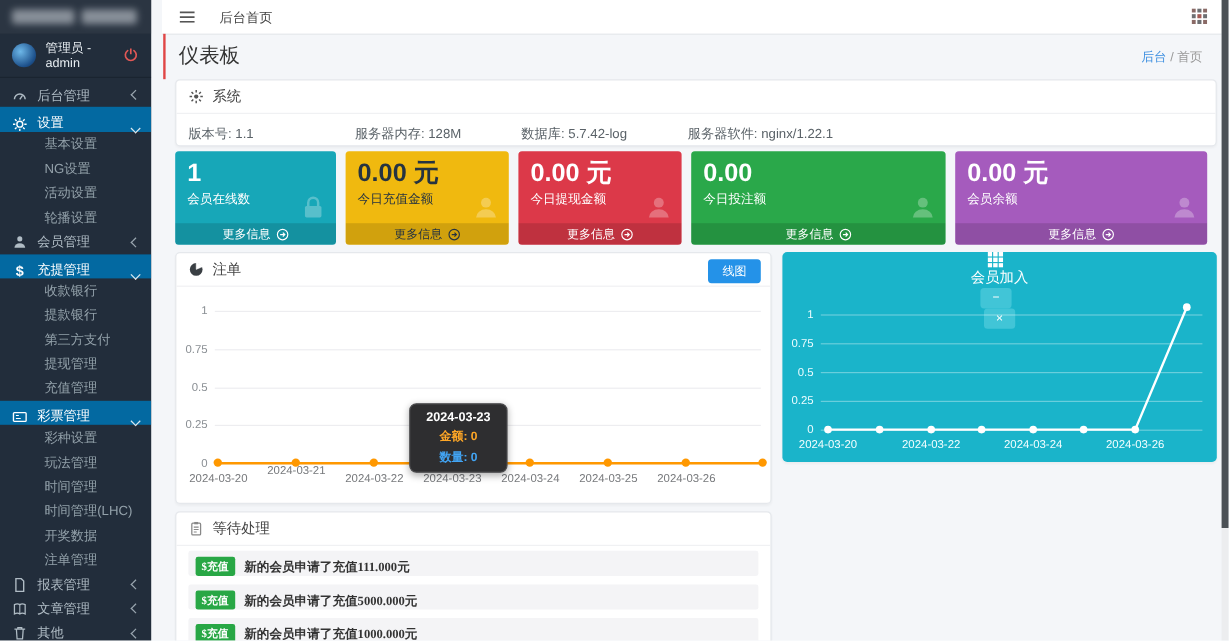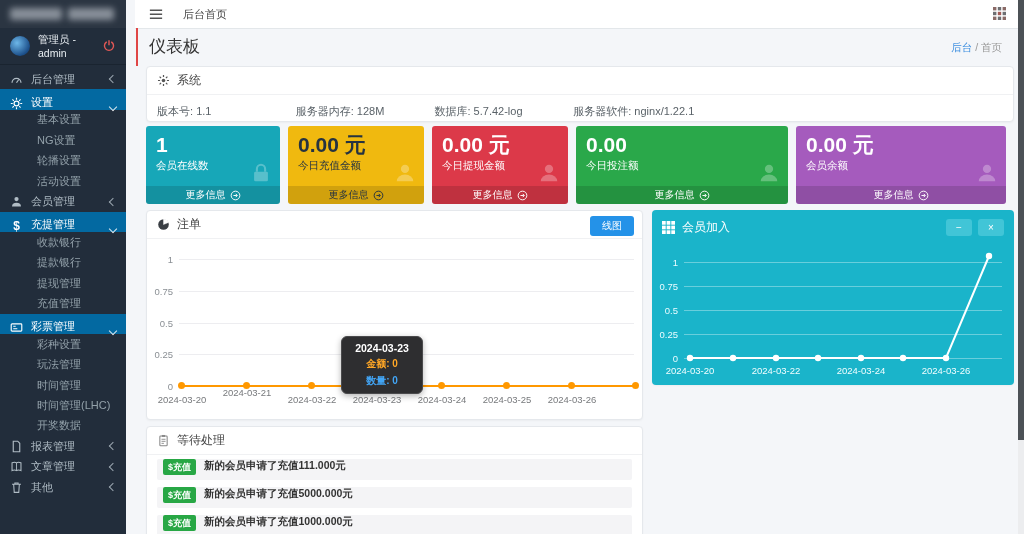--- a/index.html
+++ b/index.html
@@ -59,29 +59,29 @@
   .bline{position:absolute;height:2px;background:#ff9800;border-radius:1px;}
   .bdot{position:absolute;width:7px;height:7px;border-radius:50%;background:#ff9800;}
   .bdot.big{width:12px;height:12px;}
   .btn-line{position:absolute;right:8px;top:5px;background:#2492e8;color:#fff;font-size:10px;padding:3px 12px;border-radius:3px;cursor:pointer;}
   .tooltip{position:absolute;left:194px;top:125px;width:72px;background:#2e2e30;border:1px solid #4a4a4c;border-radius:6px;
        padding:5px 4px;text-align:center;box-shadow:0 2px 6px rgba(0,0,0,.3);}
   .tt-title{color:#fff;font-size:10.5px;font-weight:bold;}
   .tt-row{font-size:10px;font-weight:bold;margin-top:3px;}
   
   .member{background:#1ab4ca;border:none;color:#fff;}
-  .member .panel-head{border-bottom:none;color:#fff;height:34px;}
+  .member .panel-head{border-bottom:none;color:#fff;height:34px;flex-direction:column;}
   .member .pic{color:#fff;}
   .tealbtn{width:26px;height:17px;background:#41c5d7;border-radius:3px;color:#fff;font-size:10px;line-height:17px;text-align:center;cursor:pointer;}
   .member .ylab{color:#eafcff;}
   .member .grid{background:rgba(255,255,255,.35);}
   .member .xlab{color:#f2feff;}
   
   .pitem{position:absolute;left:10px;right:10px;height:21px;background:#f4f4f6;border-radius:2px;
-        display:flex;align-items:flex-start;padding:0 6px;font-size:10.5px;font-weight:bold;color:#333;}
+        display:flex;align-items:flex-end;padding:0 6px;font-size:10.5px;font-weight:bold;color:#333;font-family:Liberation Serif, serif;}
   .badge{background:#28a745;color:#fff;font-size:9px;font-weight:bold;padding:1.5px 5px;border-radius:2px;margin-right:8px;white-space:nowrap;}
   
   .sbar{position:absolute;right:0;top:0;width:6px;height:534px;background:#ecedef;}
   .sthumb{position:absolute;left:0;top:0;width:6px;height:440px;background:#4c5156;}
   svg{display:block;}
 </style>
 </head>
 <body>
 
 <div class="app">
@@ -118,56 +118,58 @@
             <svg viewBox="0 0 16 16">
               <circle cx="8" cy="8" r="3" fill="none" stroke="currentColor" stroke-width="1.5"></circle>
               <path d="M8 1v2.4M8 12.6V15M1 8h2.4M12.6 8H15M3 3l1.7 1.7M11.3 11.3L13 13M13 3l-1.7 1.7M4.7 11.3L3 13" stroke="currentColor" stroke-width="1.4"></path>
             </svg>
           </span>
         <span class="lbl">设置</span>
           <span class="chev down"></span>
       </div>
       <div class="si">基本设置</div>
       <div class="si">NG设置</div>
+      <div class="si">活动设置</div>
       <div class="si">轮播设置</div>
-      <div class="si">活动设置</div>
       <div class="mi">
         <span class="ic">
             <svg viewBox="0 0 16 16">
               <circle cx="8" cy="5" r="2.6" fill="currentColor"></circle>
               <path d="M2.5 14a5.5 4.6 0 0 1 11 0z" fill="currentColor"></path>
             </svg>
           </span>
         <span class="lbl">会员管理</span>
           <span class="chev left"></span>
       </div>
       <div class="mi active">
         <span class="ic dollar-glyph">$</span>
         <span class="lbl">充提管理</span>
           <span class="chev down"></span>
       </div>
       <div class="si">收款银行</div>
       <div class="si">提款银行</div>
+      <div class="si">第三方支付</div>
       <div class="si">提现管理</div>
       <div class="si">充值管理</div>
       <div class="mi active">
         <span class="ic">
             <svg viewBox="0 0 16 16">
               <rect x="1.5" y="3.5" width="13" height="9" rx="1" fill="none" stroke="currentColor" stroke-width="1.4"></rect>
               <path d="M4 6.5h3M4 9.5h5" stroke="currentColor" stroke-width="1.2"></path>
             </svg>
           </span>
         <span class="lbl">彩票管理</span>
           <span class="chev down"></span>
       </div>
       <div class="si">彩种设置</div>
       <div class="si">玩法管理</div>
       <div class="si">时间管理</div>
       <div class="si">时间管理(LHC)</div>
       <div class="si">开奖数据</div>
+      <div class="si">注单管理</div>
       <div class="mi">
         <span class="ic">
             <svg viewBox="0 0 16 16">
               <path d="M4 1.5h5.5l2.5 2.5v10.5H4z" fill="none" stroke="currentColor" stroke-width="1.4"></path>
             </svg>
           </span>
         <span class="lbl">报表管理</span>
           <span class="chev left"></span>
       </div>
       <div class="mi">

